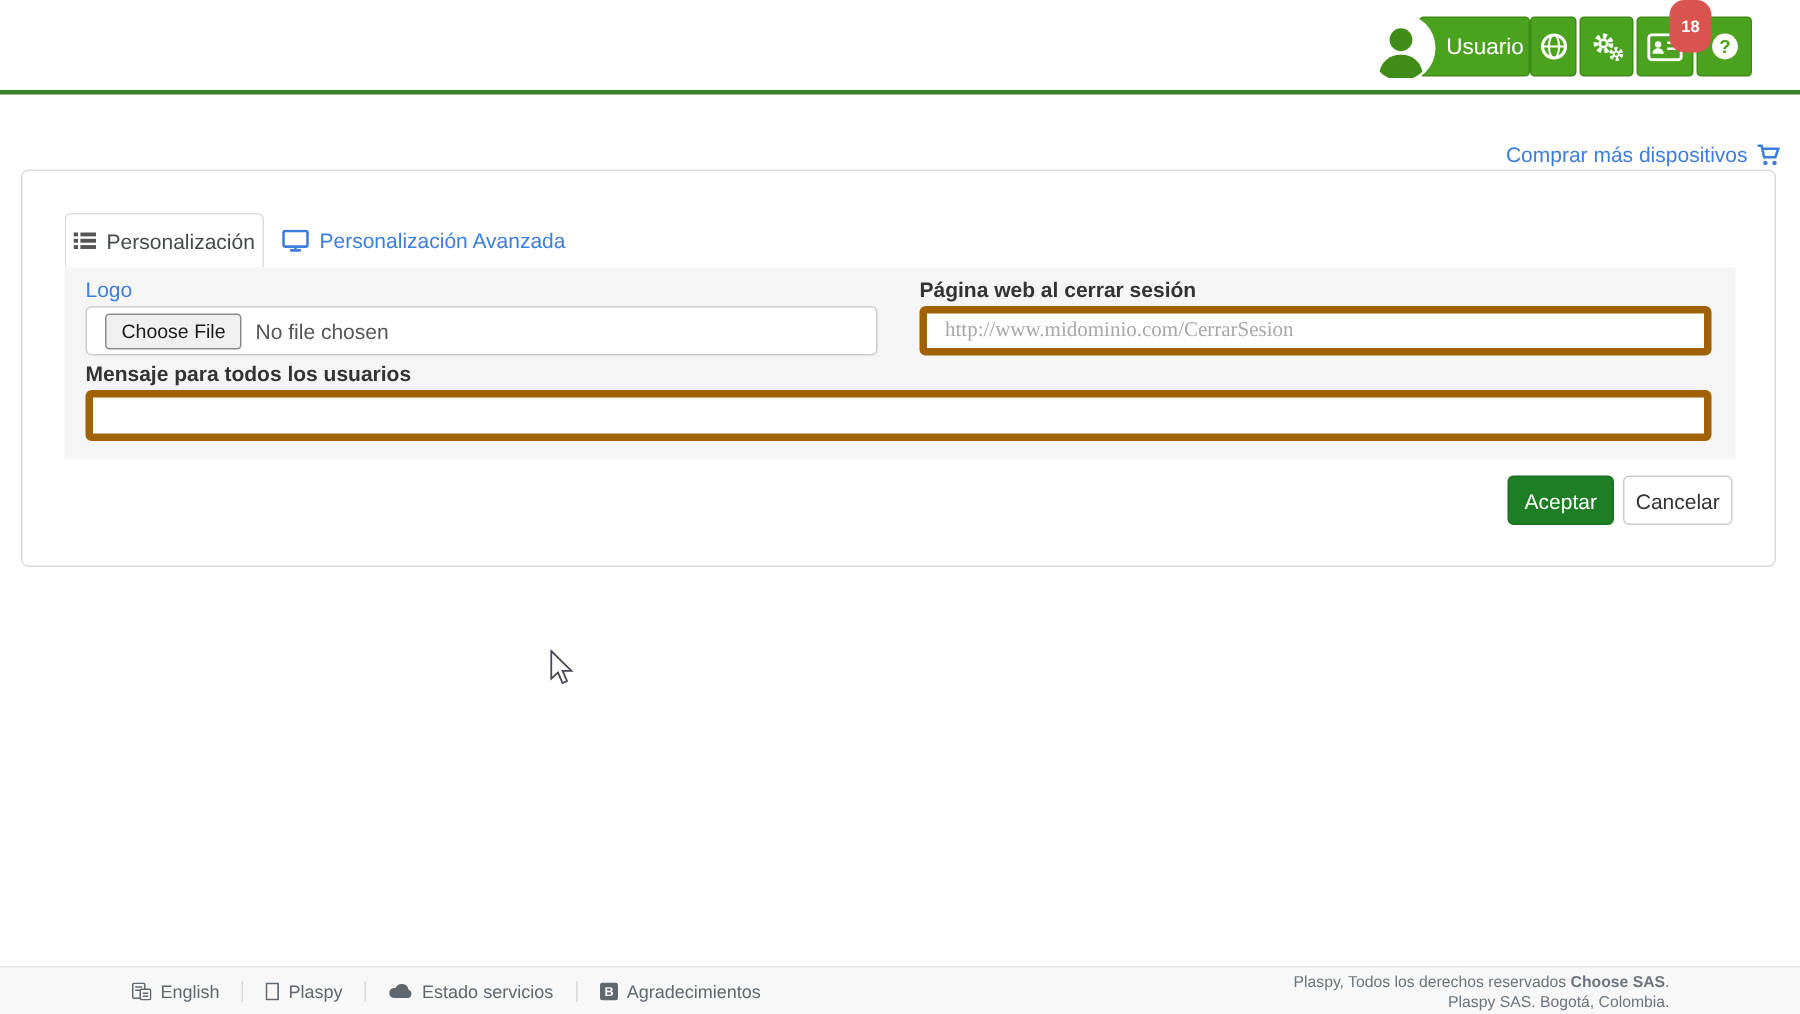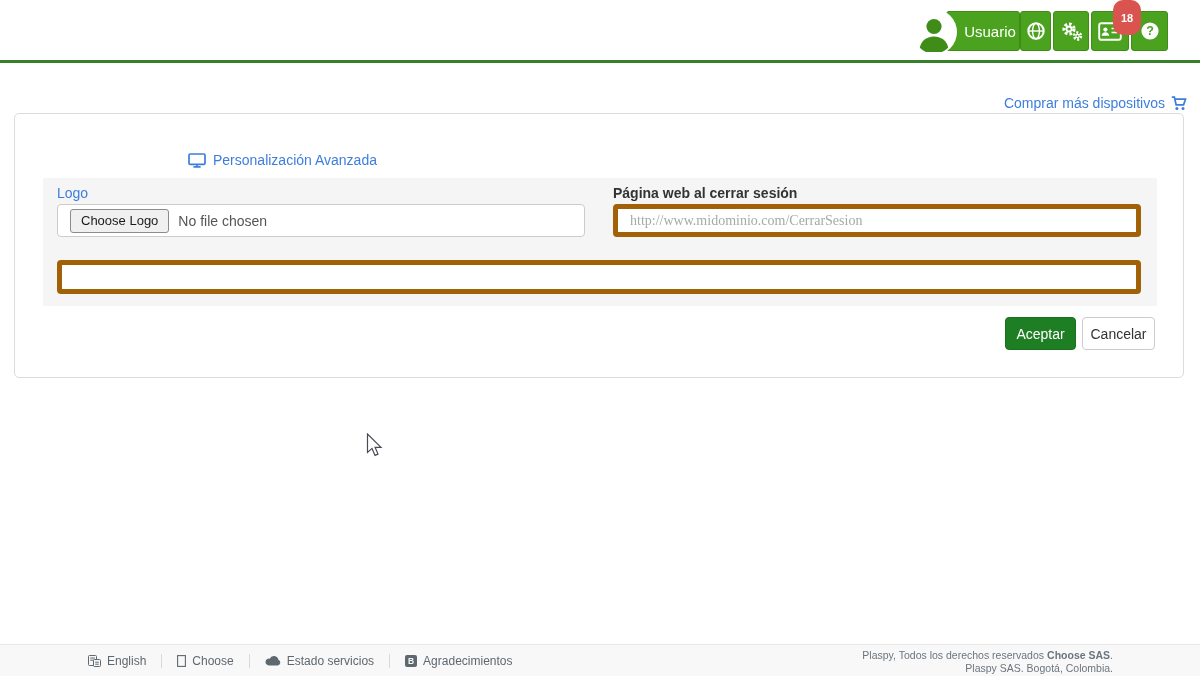--- a/index.html
+++ b/index.html
@@ -152,46 +152,60 @@
       <svg width="16" height="15" viewBox="0 0 16 15">
         <path d="M0.8,1.2h2.6l1.7,7.6h7.5l1.9-5.6H4" fill="none" stroke="#3d7edd" stroke-width="1.7"></path>
         <circle cx="5.9" cy="12.6" r="1.5" fill="#3d7edd"></circle>
         <circle cx="12" cy="12.6" r="1.5" fill="#3d7edd"></circle>
       </svg>
     </span>
   </a>
 
   <div class="card">
 
+    <div class="tab tab-active">
+      <span>
+        <svg width="15" height="13" viewBox="0 0 15 13">
+          <rect x="0" y="1" width="3" height="2.6" fill="#555"></rect>
+            <rect x="4.6" y="1" width="10.4" height="2.6" fill="#555"></rect>
+          <rect x="0" y="5.2" width="3" height="2.6" fill="#555"></rect>
+            <rect x="4.6" y="5.2" width="10.4" height="2.6" fill="#555"></rect>
+          <rect x="0" y="9.4" width="3" height="2.6" fill="#555"></rect>
+            <rect x="4.6" y="9.4" width="10.4" height="2.6" fill="#555"></rect>
+        </svg>
+      </span>
+      <span>Personalización</span>
+    </div>
 
     <div class="tab tab-link tab-adv">
       <span>
         <svg width="18" height="15" viewBox="0 0 18 15">
           <rect x="1" y="1" width="16" height="10.4" rx="1.2" fill="none" stroke="#3d7edd" stroke-width="1.7"></rect>
           <line x1="9" y1="11.4" x2="9" y2="13.4" stroke="#3d7edd" stroke-width="1.7"></line>
           <line x1="5.4" y1="13.9" x2="12.6" y2="13.9" stroke="#3d7edd" stroke-width="1.7"></line>
         </svg>
       </span>
       <span>Personalización Avanzada</span>
     </div>
 
 
     <div class="pane">
       <div class="lbl lbl-logo">Logo</div>
 
       <div class="file-box">
         <div class="file-btn">
-          <span>Choose Logo</span>
+          <span>Choose File</span>
         </div>
         <span class="file-status">No file chosen</span>
       </div>
 
       <div class="lbl lbl-bold lbl-url">Página web al cerrar sesión</div>
       <input class="txt txt-url" type="text" placeholder="http://www.midominio.com/CerrarSesion" style="">
 
+      <div class="lbl lbl-bold lbl-msg">Mensaje para todos los usuarios</div>
       <input class="txt txt-msg" type="text" value="" style="">
     </div>
 
     <div class="btn btn-accept">
       <span>Aceptar</span>
     </div>
     <div class="btn btn-cancel">
       <span>Cancelar</span>
     </div>
   </div>
@@ -219,21 +233,21 @@
         <span>English</span>
       </div>
       <div class="fdiv"></div>
 
       <div class="flink">
         <span>
           <svg width="9" height="12" viewBox="0 0 9 12">
             <rect x="0.6" y="0.6" width="7.8" height="10.8" fill="none" stroke="#5f686f" stroke-width="1.1"></rect>
           </svg>
         </span>
-        <span>Choose</span>
+        <span>Plaspy</span>
       </div>
       <div class="fdiv"></div>
 
       <div class="flink">
         <span>
           <svg width="16" height="11" viewBox="0 0 16 11">
             <path d="M4,10.4 a3.4,3.4 0 1 1 0.7,-6.7 A4.6,4.6 0 0 1 13.4,4.8 a2.9,2.9 0 0 1 -0.6,5.6 Z" fill="#5f686f"></path>
           </svg>
         </span>
         <span>Estado servicios</span>

